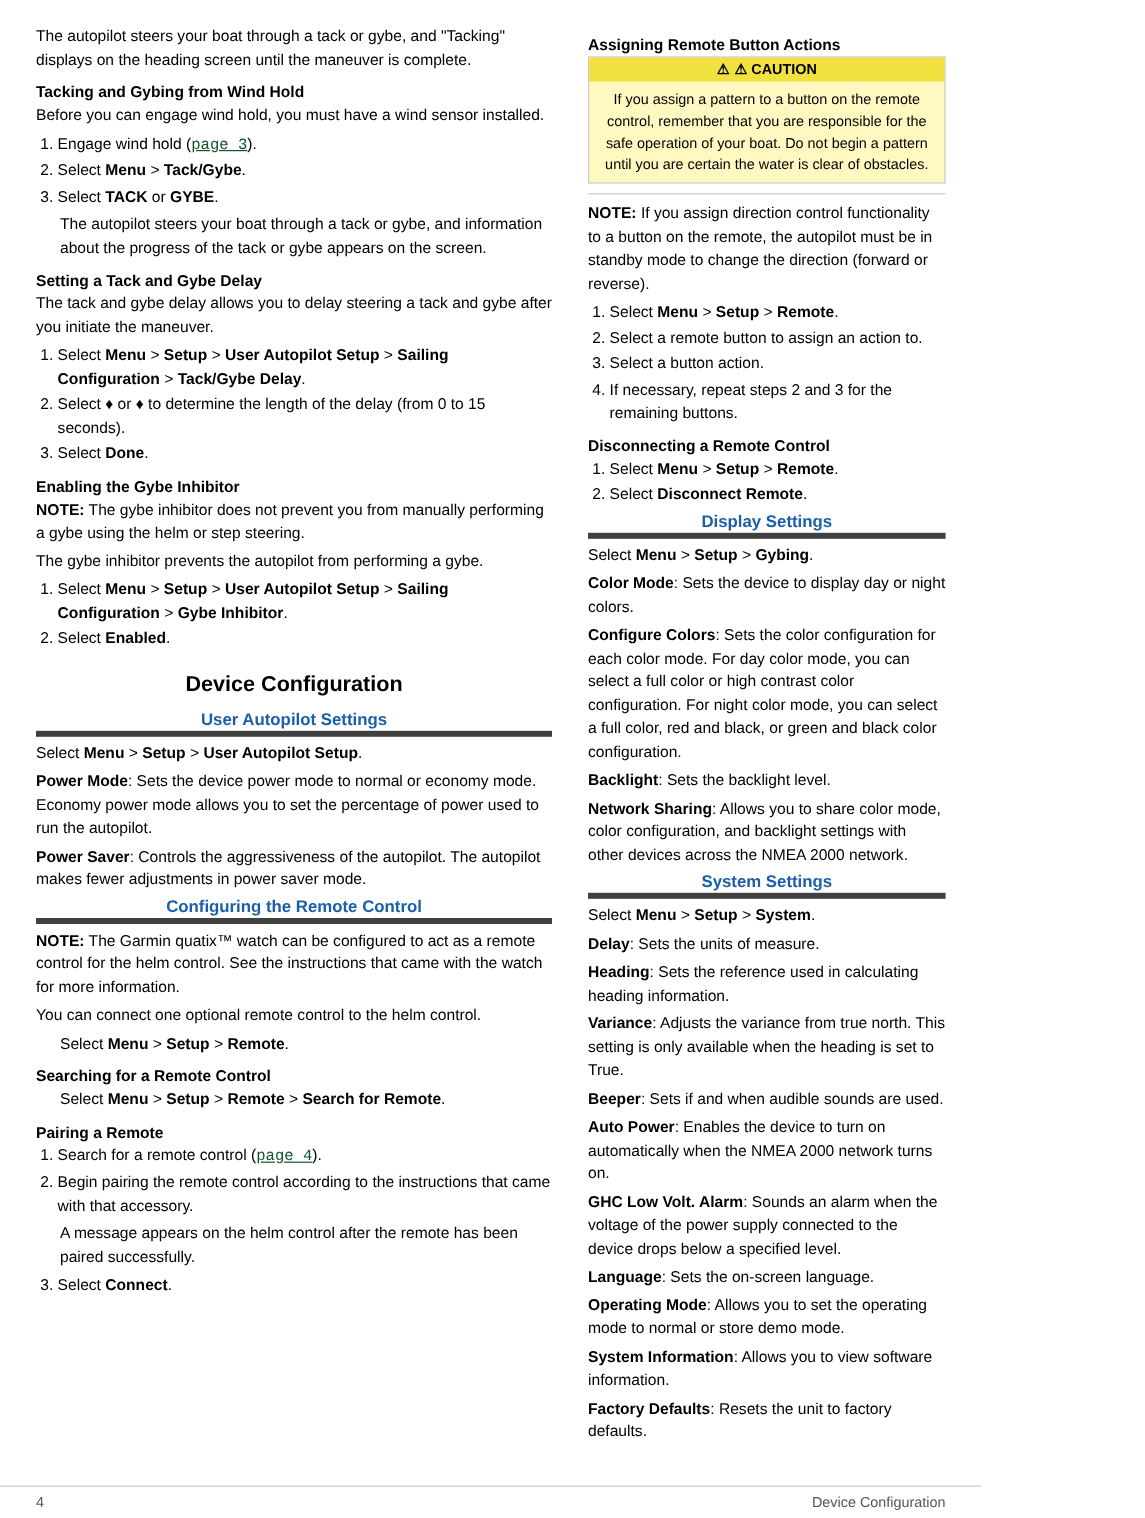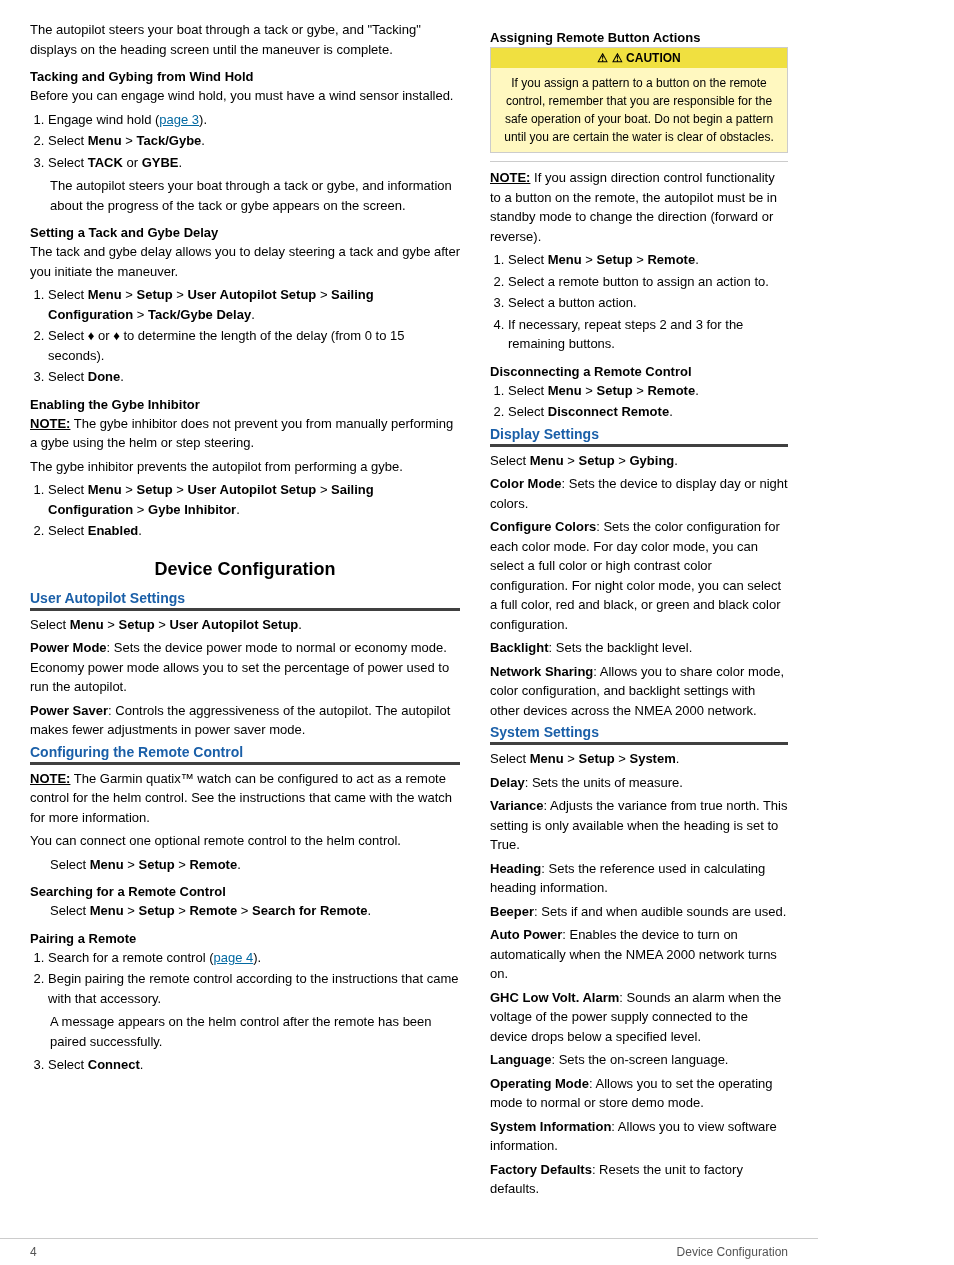--- a/index.html
+++ b/index.html
@@ -40,43 +40,44 @@
       border-top: 1px solid #ccc;
       font-size: 12px;
       color: #555;
     }
     h2.section-heading {
       color: #1a5fa8;
       font-size: 14px;
       font-weight: bold;
       margin-bottom: 4px;
       margin-top: 2px;
-      border-bottom: 3px solid #404040;
+      border-bottom: 5px solid #404040;
       padding-bottom: 2px;
+      text-align: center;
     }
     h3.sub-heading {
       font-size: 13px;
       font-weight: bold;
       margin-top: 10px;
       margin-bottom: 2px;
     }
     p {
       margin-bottom: 4px;
       line-height: 1.5;
     }
     ol {
       margin-left: 18px;
       margin-bottom: 4px;
     }
     ol li {
       margin-bottom: 2px;
       line-height: 1.5;
     }
     .bold { font-weight: bold; }
-    .link-style { color: #0369a1; text-decoration: underline; }
+    .link-style { color: #14532d; text-decoration: underline; font-family: Liberation Mono, monospace; }
     .indent {
       margin-left: 20px;
       margin-bottom: 4px;
     }
     .caution-box {
       background: #fff8c0;
       border: 1px solid #ccc;
       margin-bottom: 8px;
     }
     .caution-header {
@@ -94,21 +95,21 @@
       padding: 6px 8px;
       font-size: 12px;
       line-height: 1.5;
       text-align: center;
     }
     .divider {
       border: none;
       border-top: 1px solid #ccc;
       margin: 6px 0;
     }
-    .note-label { font-weight: bold; text-decoration: underline; }
+    .note-label { font-weight: bold; }
     .term { font-weight: bold; }
   </style>
 </head>
 <body>
 
 <div class="page">
   <div class="content-area">
 
     <div class="left-col">
 
@@ -200,22 +201,22 @@
       <h2 class="section-heading">Display Settings</h2>
       <p>Select <span class="bold">Menu</span> &gt; <span class="bold">Setup</span> &gt; <span class="bold">Gybing</span>.</p>
       <p><span class="term">Color Mode</span>: Sets the device to display day or night colors.</p>
       <p><span class="term">Configure Colors</span>: Sets the color configuration for each color mode. For day color mode, you can select a full color or high contrast color configuration. For night color mode, you can select a full color, red and black, or green and black color configuration.</p>
       <p><span class="term">Backlight</span>: Sets the backlight level.</p>
       <p><span class="term">Network Sharing</span>: Allows you to share color mode, color configuration, and backlight settings with other devices across the NMEA 2000 network.</p>
 
       <h2 class="section-heading">System Settings</h2>
       <p>Select <span class="bold">Menu</span> &gt; <span class="bold">Setup</span> &gt; <span class="bold">System</span>.</p>
       <p><span class="term">Delay</span>: Sets the units of measure.</p>
+      <p><span class="term">Heading</span>: Sets the reference used in calculating heading information.</p>
       <p><span class="term">Variance</span>: Adjusts the variance from true north. This setting is only available when the heading is set to True.</p>
-      <p><span class="term">Heading</span>: Sets the reference used in calculating heading information.</p>
       <p><span class="term">Beeper</span>: Sets if and when audible sounds are used.</p>
       <p><span class="term">Auto Power</span>: Enables the device to turn on automatically when the NMEA 2000 network turns on.</p>
       <p><span class="term">GHC Low Volt. Alarm</span>: Sounds an alarm when the voltage of the power supply connected to the device drops below a specified level.</p>
       <p><span class="term">Language</span>: Sets the on-screen language.</p>
       <p><span class="term">Operating Mode</span>: Allows you to set the operating mode to normal or store demo mode.</p>
       <p><span class="term">System Information</span>: Allows you to view software information.</p>
       <p><span class="term">Factory Defaults</span>: Resets the unit to factory defaults.</p>
 
     </div>
   </div>

